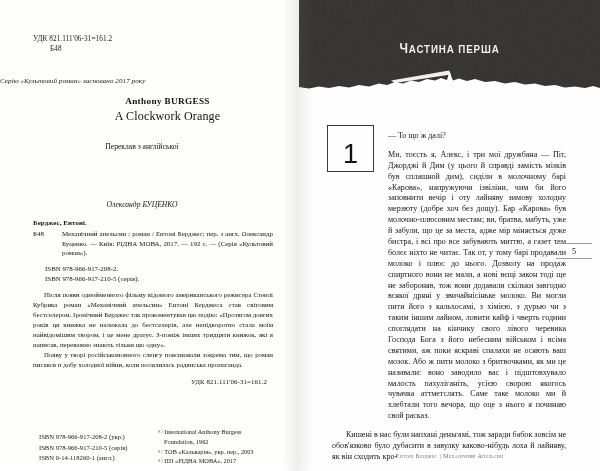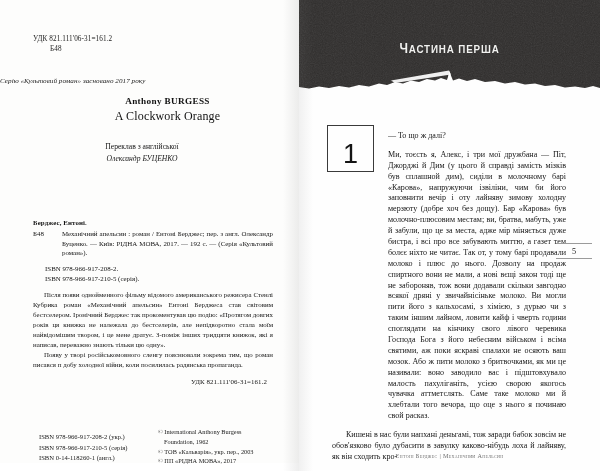--- a/index.html
+++ b/index.html
@@ -98,21 +98,21 @@
 
   .translator-block {
     position: absolute;
     left: 0; right: 15px;
     top: 141px;
     text-align: center;
     font-size: 7.6px;
     line-height: 1.55;
     color: #151515;
   }
-  .translator-name { font-style: italic; }
+  .translator-name { font-style: italic; margin-top: 46px; }
 
   .cip-block {
     position: absolute;
     left: 33px;
     top: 218px;
     width: 240px;
     font-size: 6.9px;
     line-height: 1.42;
     color: #151515;
   }

